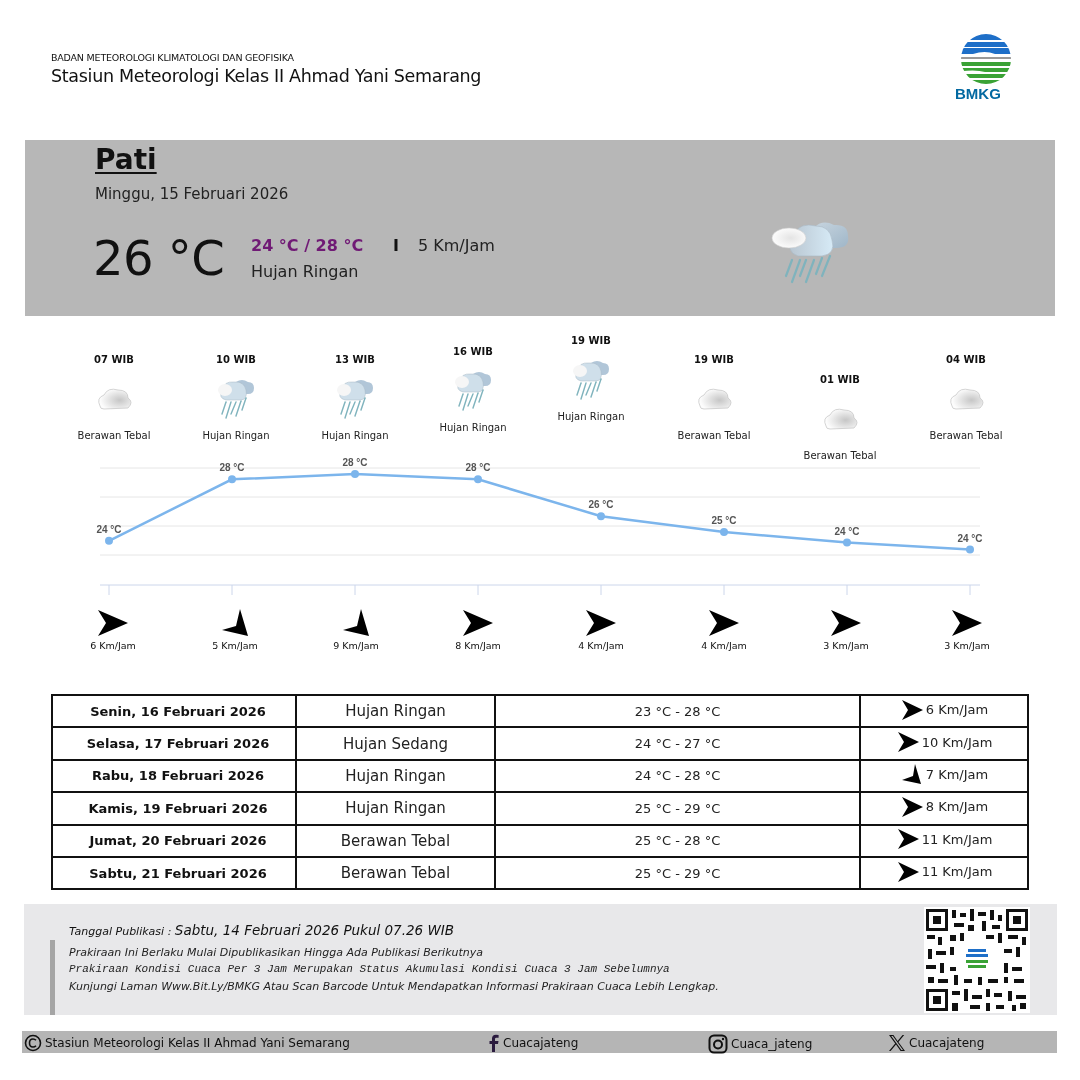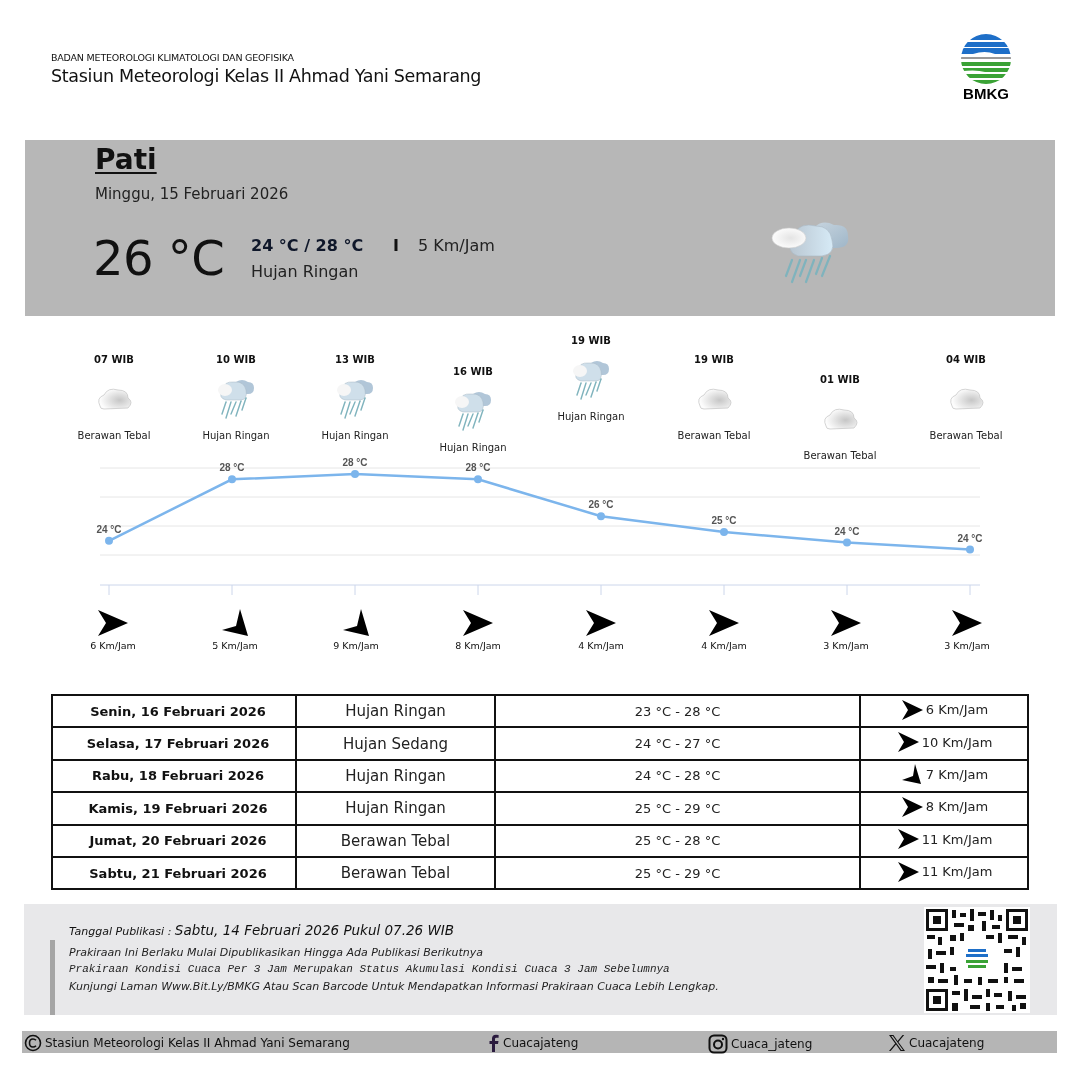--- a/index.html
+++ b/index.html
@@ -2,27 +2,27 @@
 <html><head>
 <meta charset="utf-8">
 <style>
   * { box-sizing: border-box; margin: 0; padding: 0; }
   html, body { width: 1080px; height: 1080px; background: #ffffff; overflow: hidden; }
   body { position: relative; font-family: "DejaVu Sans", sans-serif; color: #111; }
 
   .hdr-org { position: absolute; left: 51px; top: 52px; font-size: 9.5px; letter-spacing: -0.2px; color: #111; }
   .hdr-station { position: absolute; left: 51px; top: 66px; font-size: 17.5px; letter-spacing: -0.3px; color: #111; }
   .logo { position: absolute; left: 955px; top: 33px; width: 62px; height: 70px; }
-  .logo-text { position: absolute; left: 0; top: 52px; width: 62px; text-align: center; font-family: "Liberation Sans", sans-serif; font-weight: bold; font-size: 15px; color: #000000; }
+  .logo-text { position: absolute; left: 0; top: 52px; width: 62px; font-family: "Liberation Sans", sans-serif; font-weight: bold; font-size: 15px; color: #0369a1; }
 
   .current { position: absolute; left: 25px; top: 140px; width: 1030px; height: 176px; background: #b7b7b7; }
   .city { position: absolute; left: 70px; top: 3px; font-size: 28px; font-weight: bold; text-decoration: underline; text-underline-offset: 3px; color: #111; }
   .date { position: absolute; left: 70px; top: 45px; font-size: 15px; color: #222; }
   .bigtemp { position: absolute; left: 68px; top: 90px; font-size: 48px; color: #111; letter-spacing: -0.5px; }
-  .minmax { position: absolute; left: 226px; top: 96px; font-size: 16px; font-weight: bold; color: #0f172a; }
+  .minmax { position: absolute; left: 226px; top: 96px; font-size: 16px; font-weight: bold; color: #701a75; }
   .sep { position: absolute; left: 368px; top: 96px; font-size: 16px; font-weight: bold; color: #111; }
   .wind-now { position: absolute; left: 393px; top: 96px; font-size: 16px; color: #222; }
   .cond-now { position: absolute; left: 226px; top: 122px; font-size: 16px; color: #222; }
   .cur-icon { position: absolute; left: 745px; top: 80px; width: 90px; height: 80px; }
 
   .hour { position: absolute; width: 120px; text-align: center; }
   .hour .t { font-size: 10px; font-weight: bold; color: #111; height: 14px; }
   .hour .ic { width: 44px; height: 46px; margin: 10px auto 6px auto; display: block; }
   .hour .c { font-size: 10px; color: #222; }
 
@@ -152,21 +152,21 @@
       <g stroke="#7fb3bd" stroke-width="1.4" stroke-linecap="round">
         <line x1="12" y1="24" x2="8" y2="36"></line>
         <line x1="17" y1="24" x2="12" y2="40"></line>
         <line x1="22" y1="24" x2="17" y2="36"></line>
         <line x1="27" y1="23" x2="22" y2="38"></line>
         <line x1="32" y1="20" x2="28" y2="32"></line>
       </g>
     </svg>
   <div class="c">Hujan Ringan</div>
 </div>
-<div class="hour" style="left:413px;top:366px;">
+<div class="hour" style="left:413px;top:346px;">
   <div class="t">16 WIB</div>
   <svg class="ic" viewBox="0 0 44 46">
       <path d="M22 4 Q28 0 34 4 Q40 4 40 10 Q40 16 34 16 L22 16Z" fill="#b1c6d8"></path>
       <path d="M8 12 Q10 3 20 4 Q30 3 32 12 Q34 22 26 22 L12 22 Q4 20 8 12Z" fill="#cfdfea" stroke="#a8b8c4" stroke-width="0.5"></path>
       <ellipse cx="11" cy="12" rx="7" ry="6" fill="#f6f6f6"></ellipse>
       <g stroke="#7fb3bd" stroke-width="1.4" stroke-linecap="round">
         <line x1="12" y1="24" x2="8" y2="36"></line>
         <line x1="17" y1="24" x2="12" y2="40"></line>
         <line x1="22" y1="24" x2="17" y2="36"></line>
         <line x1="27" y1="23" x2="22" y2="38"></line>

